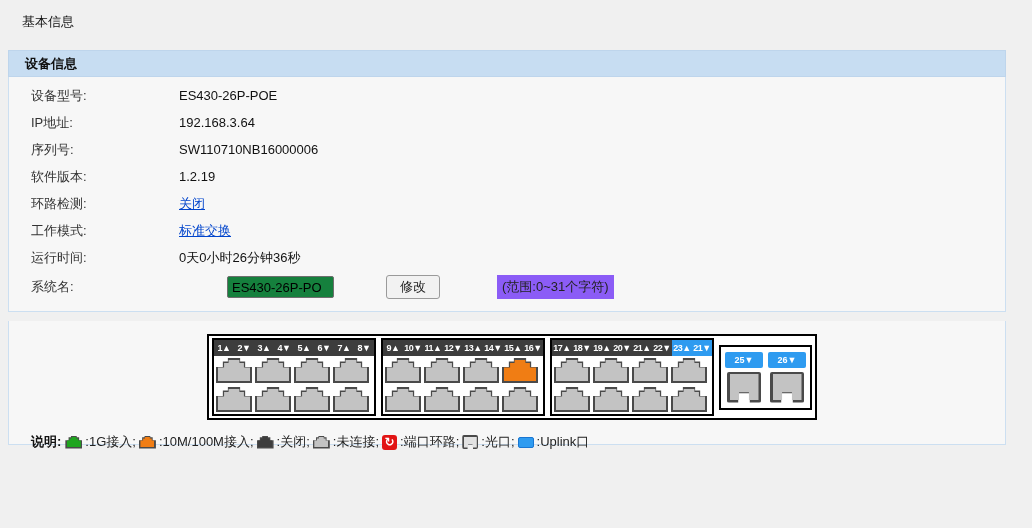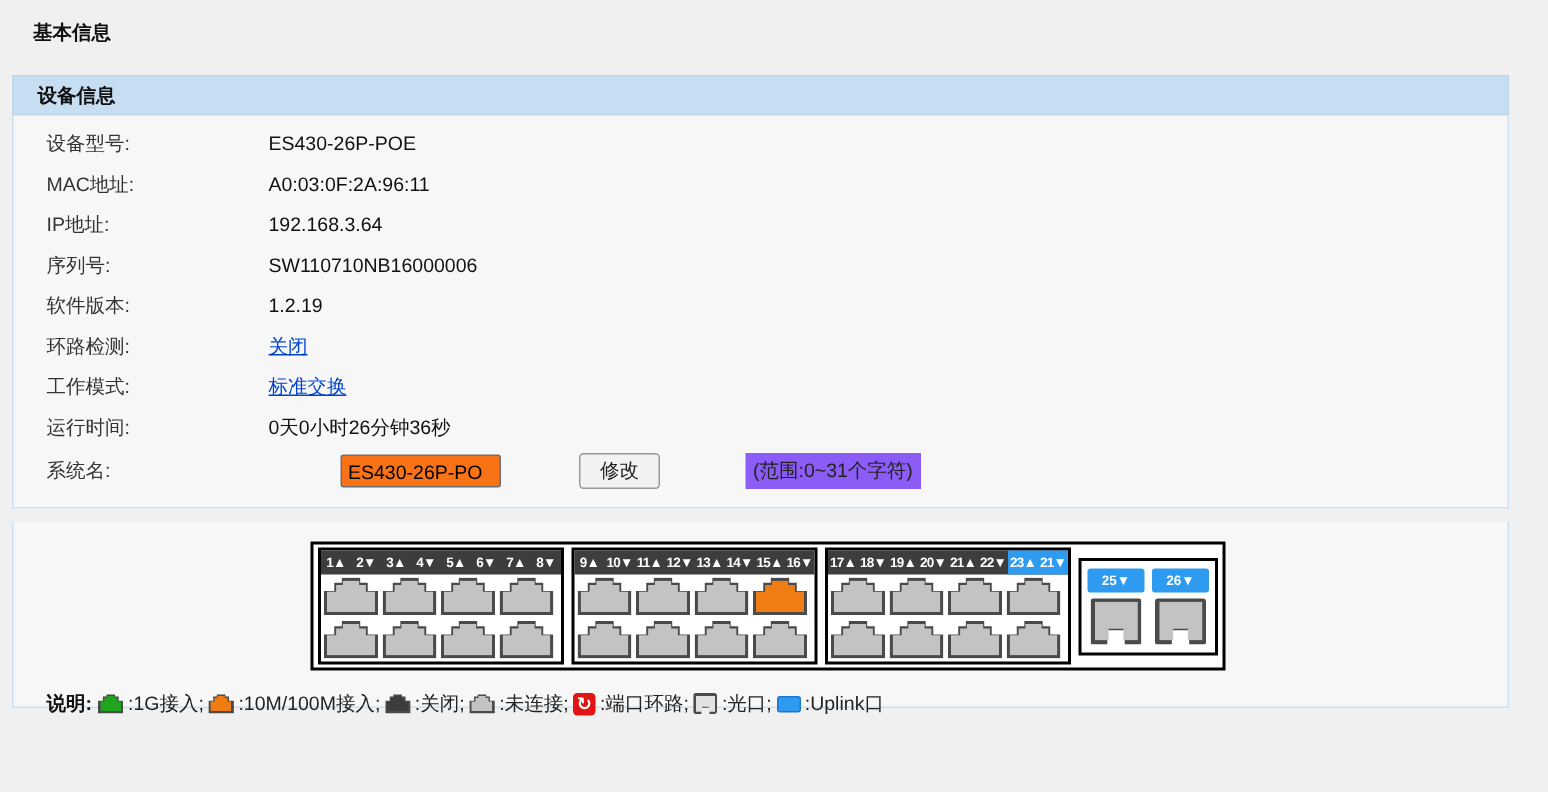--- a/index.html
+++ b/index.html
@@ -2,42 +2,42 @@
 <html><head>
 <meta charset="utf-8">
 <style>
   * { box-sizing: border-box; margin: 0; padding: 0; }
   html,body { width:1032px; height:528px; overflow:hidden; }
   body {
     background:#f0f0f0;
     font-family:"Liberation Sans","DejaVu Sans",sans-serif;
     font-size:13px; color:#222;
   }
-  .page-title { padding:13px 16px 0 22px; font-weight:bold; font-size:13px; color:#111; height:24px; }
+  .page-title { padding:13px 16px 0 22px; font-weight:normal; font-size:13px; color:#111; height:24px; }
 
   .panel { margin:0 26px 0 8px; }
   .panel.first { margin-top:26px; }
   .panel.second { margin-top:9px; }
   .section-header {
     background:#c7ddf2; border:1px solid #bed5ec;
     height:27px; line-height:26px; padding-left:16px;
     font-weight:bold; font-size:13px; color:#111;
   }
   .panel-body {
     background:#f7f7f7; border:1px solid #ccdff1; border-top:none;
   }
   .device-body { padding:5px 0 8px 0; }
   .info-row { height:27px; line-height:27px; white-space:nowrap; }
   .info-row .lbl { display:inline-block; width:170px; padding-left:22px; color:#333; }
   .info-row .val { color:#111; }
   .info-row a.val-link { color:#0044cc; text-decoration:underline; cursor:pointer; }
   .sysname-row { height:32px; display:flex; align-items:center;gap:48px; }
   .sysname-row .lbl { display:inline-block; width:170px; padding-left:22px; color:#333; }
   .sysname-input {
-    width:107px; height:22px; border:1px solid #6e6e6e; background:#f97316;
+    width:107px; height:22px; border:1px solid #6e6e6e; background:#15803d;
     font-family:inherit; font-size:13px; padding:0 4px; border-radius:2px;
   }
   .modify-btn {
     margin-left:4px; height:24px; padding:0 13px;
     background:#f2f2f2; border:1px solid #9a9a9a; border-radius:3px;
     font-family:inherit; font-size:13px; color:#222; cursor:pointer;
   }
   .range-hint { margin-left:9px; background:#8b5cf6; padding:3px 5px; color:#222; }
 
   .port-body { padding:13px 0 5px 0; height:124px; }
@@ -87,21 +87,20 @@
 </head>
 <body>
 
 <div class="page-title">基本信息</div>
 
 <div class="panel first">
   <div class="section-header">设备信息</div>
   <div class="panel-body device-body">
     <div id="device-rows">
         <div class="info-row"><span class="lbl">设备型号:</span><span class="val">ES430-26P-POE</span></div>
-        <div class="info-row"><span class="lbl">MAC地址:</span><span class="val">A0:03:0F:2A:96:11</span></div>
         <div class="info-row"><span class="lbl">IP地址:</span><span class="val">192.168.3.64</span></div>
         <div class="info-row"><span class="lbl">序列号:</span><span class="val">SW110710NB16000006</span></div>
         <div class="info-row"><span class="lbl">软件版本:</span><span class="val">1.2.19</span></div>
         <div class="info-row"><span class="lbl">环路检测:</span><a class="val val-link">关闭</a></div>
         <div class="info-row"><span class="lbl">工作模式:</span><a class="val val-link">标准交换</a></div>
         <div class="info-row"><span class="lbl">运行时间:</span><span class="val">0天0小时26分钟36秒</span></div>
       </div>
     <div class="sysname-row">
       <span class="lbl">系统名:</span>
       <input class="sysname-input" type="text" value="ES430-26P-PO" style="">

